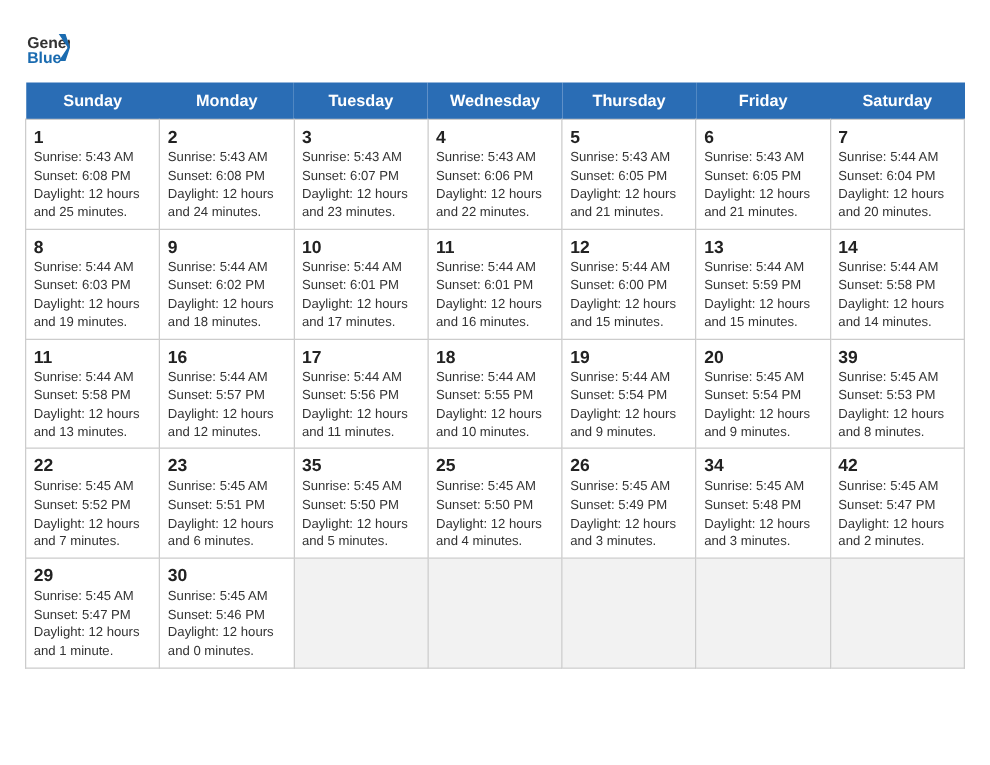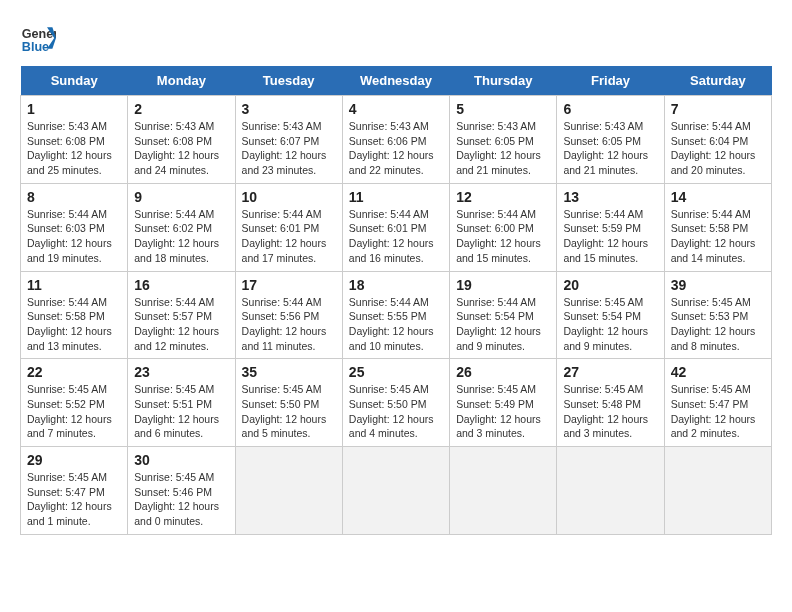--- a/index.html
+++ b/index.html
@@ -292,21 +292,21 @@
 and 4 minutes.</div>
         </td>
         <td>
           <span class="day-num">26</span>
           <div class="day-detail" style="white-space: pre-line;">Sunrise: 5:45 AM
 Sunset: 5:49 PM
 Daylight: 12 hours
 and 3 minutes.</div>
         </td>
         <td>
-          <span class="day-num">27</span>
+          <span class="day-num">34</span>
           <div class="day-detail" style="white-space: pre-line;">Sunrise: 5:45 AM
 Sunset: 5:48 PM
 Daylight: 12 hours
 and 3 minutes.</div>
         </td>
         <td>
           <span class="day-num">42</span>
           <div class="day-detail" style="white-space: pre-line;">Sunrise: 5:45 AM
 Sunset: 5:47 PM
 Daylight: 12 hours

